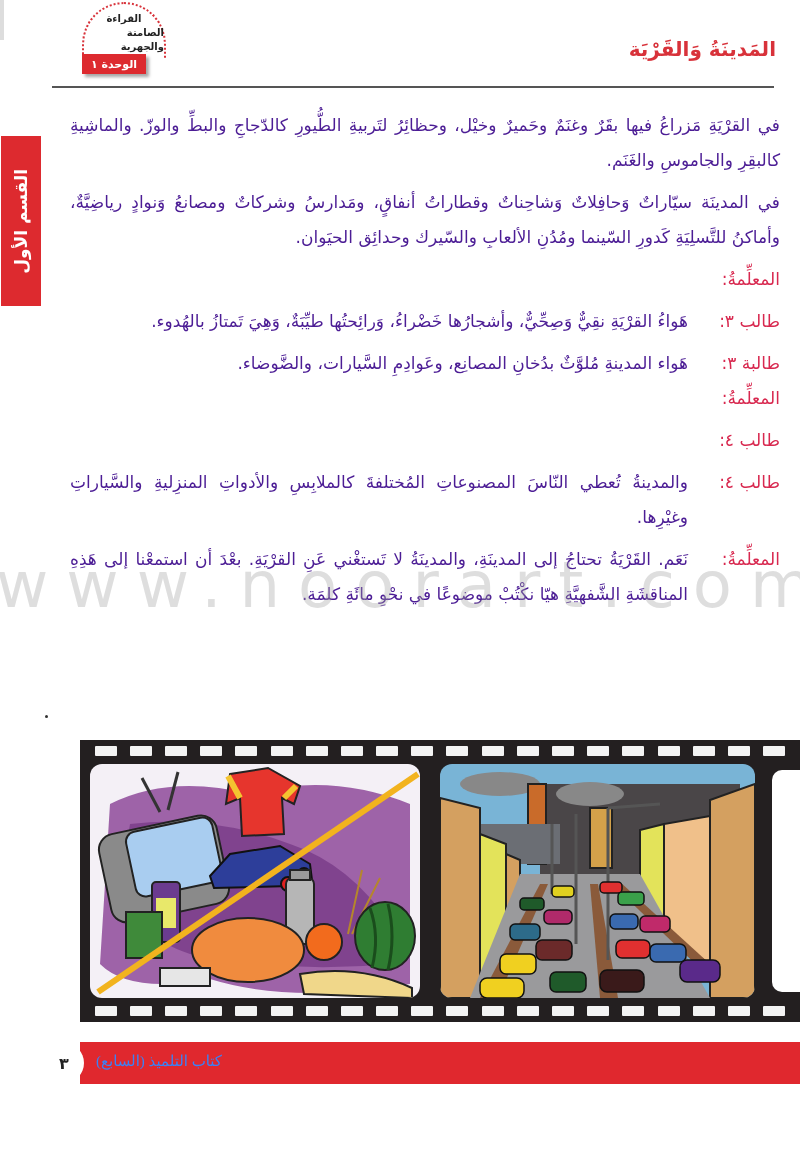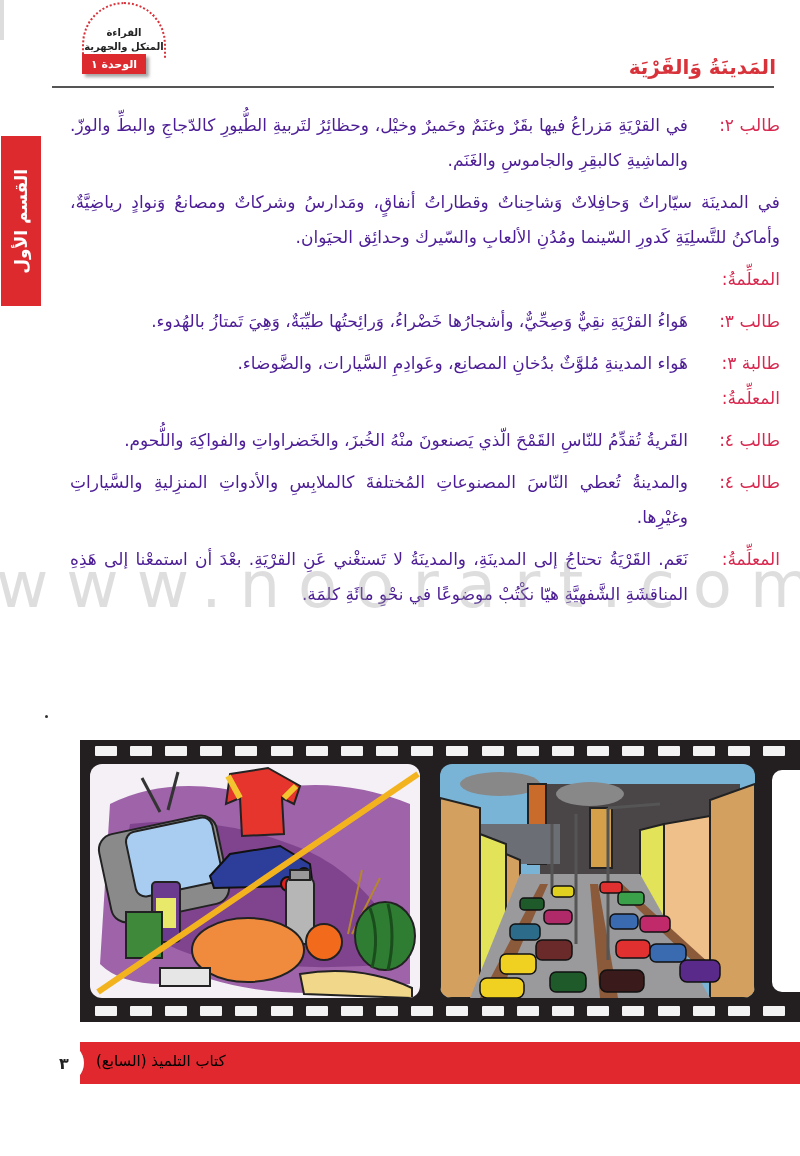--- a/index.html
+++ b/index.html
@@ -17,21 +17,21 @@
   }
   .badge-line { font-size: 10px; font-weight: bold; color: #222; line-height: 14px; direction: rtl; }
   .badge-unit {
     position: absolute; left: 0; top: 52px; width: 64px; height: 20px;
     background: #dd2a2f; color: #fff; font-size: 11px; font-weight: bold;
     display: flex; align-items: center; justify-content: center; direction: rtl;
     box-shadow: 3px 3px 3px rgba(0,0,0,0.35);
   }
 
   .lesson-title {
-    position: absolute; right: 24px; top: 55px; font-size: 20px; font-weight: bold;
+    position: absolute; right: 24px; top: 37px; font-size: 20px; font-weight: bold;
     color: #d8323a; direction: rtl;
   }
   .title-rule { position: absolute; left: 52px; right: 26px; top: 86px; height: 2px; background: #555; }
 
   
   .side-tab {
     position: absolute; left: 1px; top: 136px; width: 40px; height: 170px; background: #dd2a2f;
     display: flex; align-items: center; justify-content: center;
   }
   .side-tab span {
@@ -65,47 +65,46 @@
   .frame.left { left: 10px; width: 330px; }
   .frame.right { left: 360px; width: 315px; }
   .film-end { position: absolute; right: 0; top: 30px; width: 28px; height: 222px; background: #fff; border-radius: 10px 0 0 10px; }
   .footer-wrap { position: absolute; left: 80px; top: 1042px; width: 720px; height: 42px; }
   .page-num {
     position: absolute; left: 44px; top: 1043px; width: 40px; height: 40px; border-radius: 50%;
     background: #fff; color: #222; font-weight: bold; font-size: 16px;
     display: flex; align-items: center; justify-content: center;
   }
   .footer-text {
-    position: absolute; left: 96px; top: 1052px; color: #000000; font-size: 15px; direction: rtl;
+    position: absolute; left: 96px; top: 1052px; color: #3b82f6; font-size: 15px; direction: rtl; font-family: Liberation Serif, serif;
   }
   .edge-mark { position: absolute; left: 0; top: 0; width: 4px; height: 40px; background: #ddd; }
 </style>
 </head>
 <body>
 
 <div class="edge-mark"></div>
 
 <div class="badge">
   <div class="badge-top">
     <div class="badge-line">القراءة</div>
-    <div class="badge-line">المتكل والجهرية</div>
+    <div class="badge-line">الصامتة والجهرية</div>
   </div>
   <div class="badge-unit">الوحدة ١</div>
 </div>
 
 <div class="lesson-title">المَدينَةُ وَالقَرْيَة</div>
 <div class="title-rule"></div>
 
 <div class="side-tab">
   <span>القسم الأول</span>
 </div>
 
 <div class="dialogue">
   <div class="line">
-    <div class="speaker">طالب ٢:</div>
     <div class="speech">في القرْيَةِ مَزراعُ فيها بقَرٌ وغنَمٌ وحَميرٌ وخيْل، وحظائِرُ لتَربيةِ الطُّيورِ كالدّجاجِ والبطِّ والوزّ. والماشِيةِ كالبقِرِ والجاموسِ والغَنَم.</div>
   </div>
   <div class="line">
     <div class="speech">في المدينَة سيّاراتٌ وَحافِلاتٌ وَشاحِناتٌ وقطاراتُ أنفاقٍ، ومَدارسُ وشركاتٌ ومصانعُ وَنوادٍ رياضِيَّةٌ، وأماكنُ للتَّسلِيَةِ كَدورِ السّينما ومُدُنِ الألعابِ والسّيرك وحدائِق الحيَوان.</div>
   </div>
   <div class="line">
     <div class="speaker">المعلِّمةُ:</div>
   </div>
   <div class="line">
     <div class="speaker">طالب ٣:</div>
@@ -113,21 +112,20 @@
   </div>
   <div class="line" style="margin-bottom:0">
     <div class="speaker">طالبة ٣:</div>
     <div class="speech">هَواء المدينةِ مُلوَّثٌ بدُخانِ المصانِع، وعَوادِمِ السَّيارات، والضَّوضاء.</div>
   </div>
   <div class="line">
     <div class="speaker">المعلِّمةُ:</div>
   </div>
   <div class="line">
     <div class="speaker">طالب ٤:</div>
-    <div class="speech">القَريةُ تُقدِّمُ للنّاسِ القَمْحَ الّذي يَصنعونَ منْهُ الخُبزَ، والخَضراواتِ والفواكِهَ واللُّحوم.</div>
   </div>
   <div class="line">
     <div class="speaker">طالب ٤:</div>
     <div class="speech">والمدينةُ تُعطي النّاسَ المصنوعاتِ المُختلفةَ كالملابِسِ والأدواتِ المنزِليةِ والسَّياراتِ وغيْرِها.</div>
   </div>
   <div class="line">
     <div class="speaker">المعلِّمةُ:</div>
     <div class="speech">نَعَم. القَرْيَةُ تحتاجُ إلى المدينَةِ، والمدينَةُ لا تَستغْني عَنِ القرْيَةِ. بعْدَ أن استمعْنا إلى هَذِهِ المناقشَةِ الشَّفهيَّةِ هيّا نكْتُبْ موضوعًا في نحْوِ مائَةِ كلمَة.</div>
   </div>
 </div>

